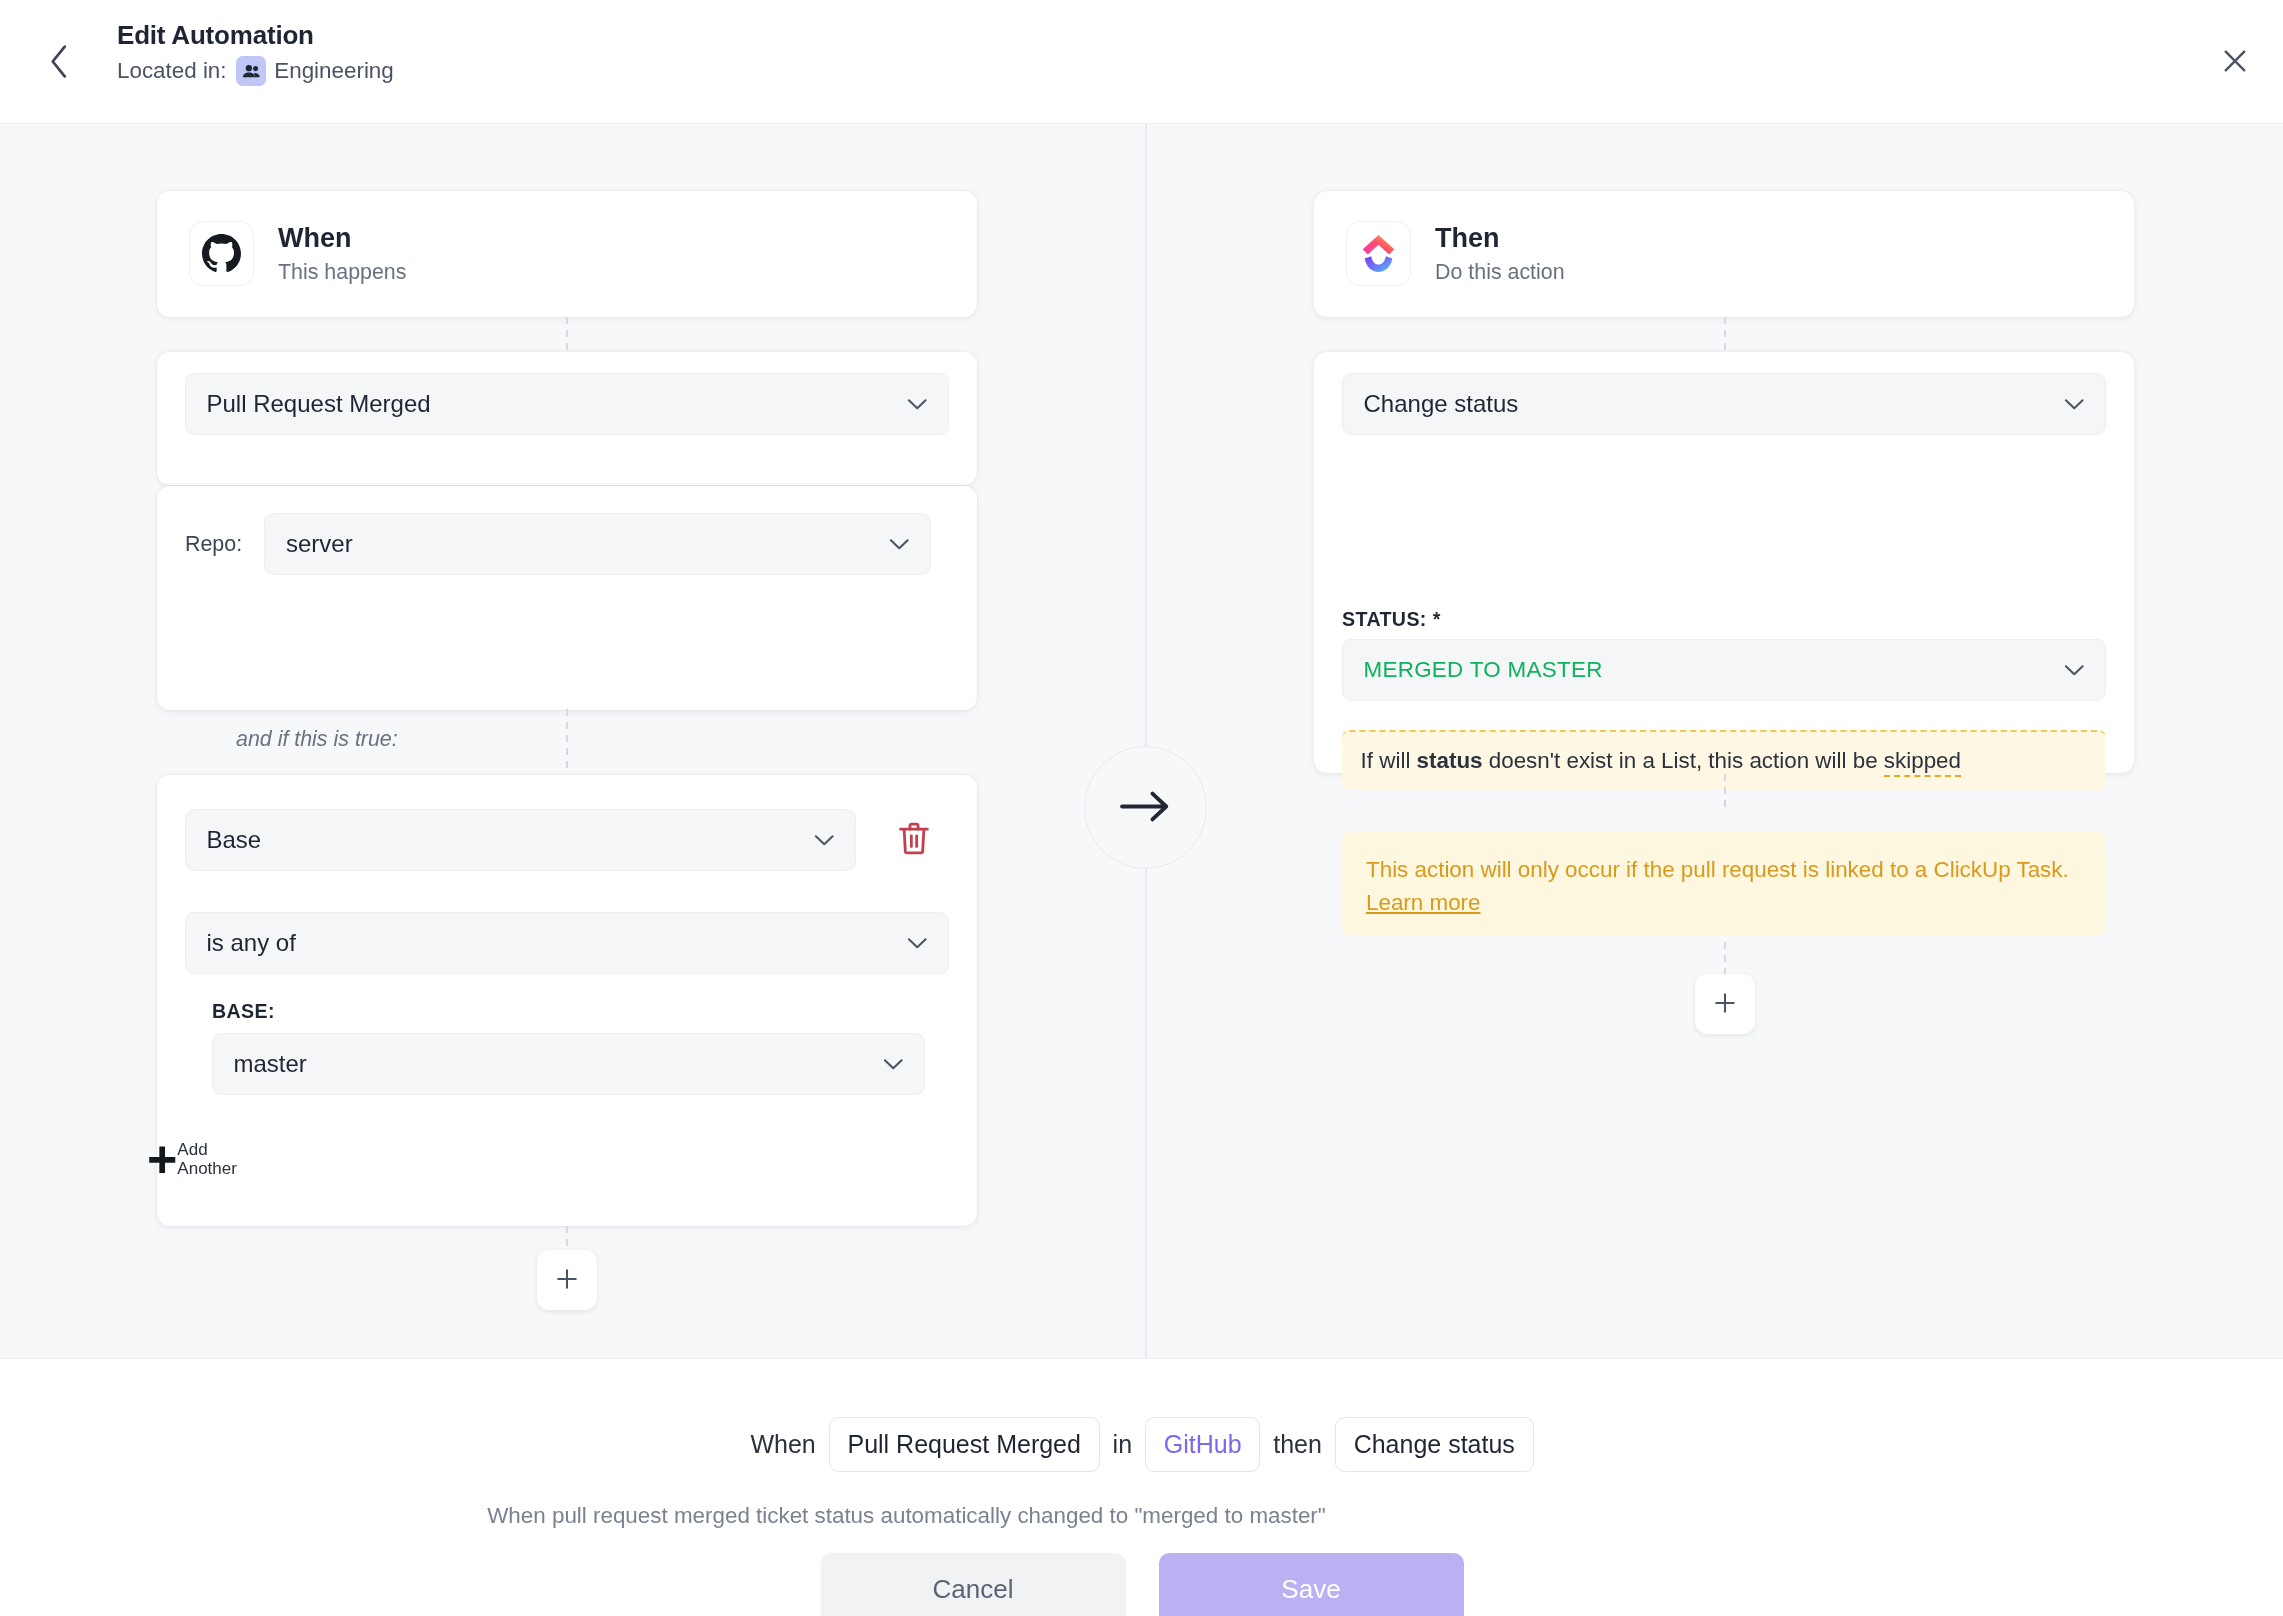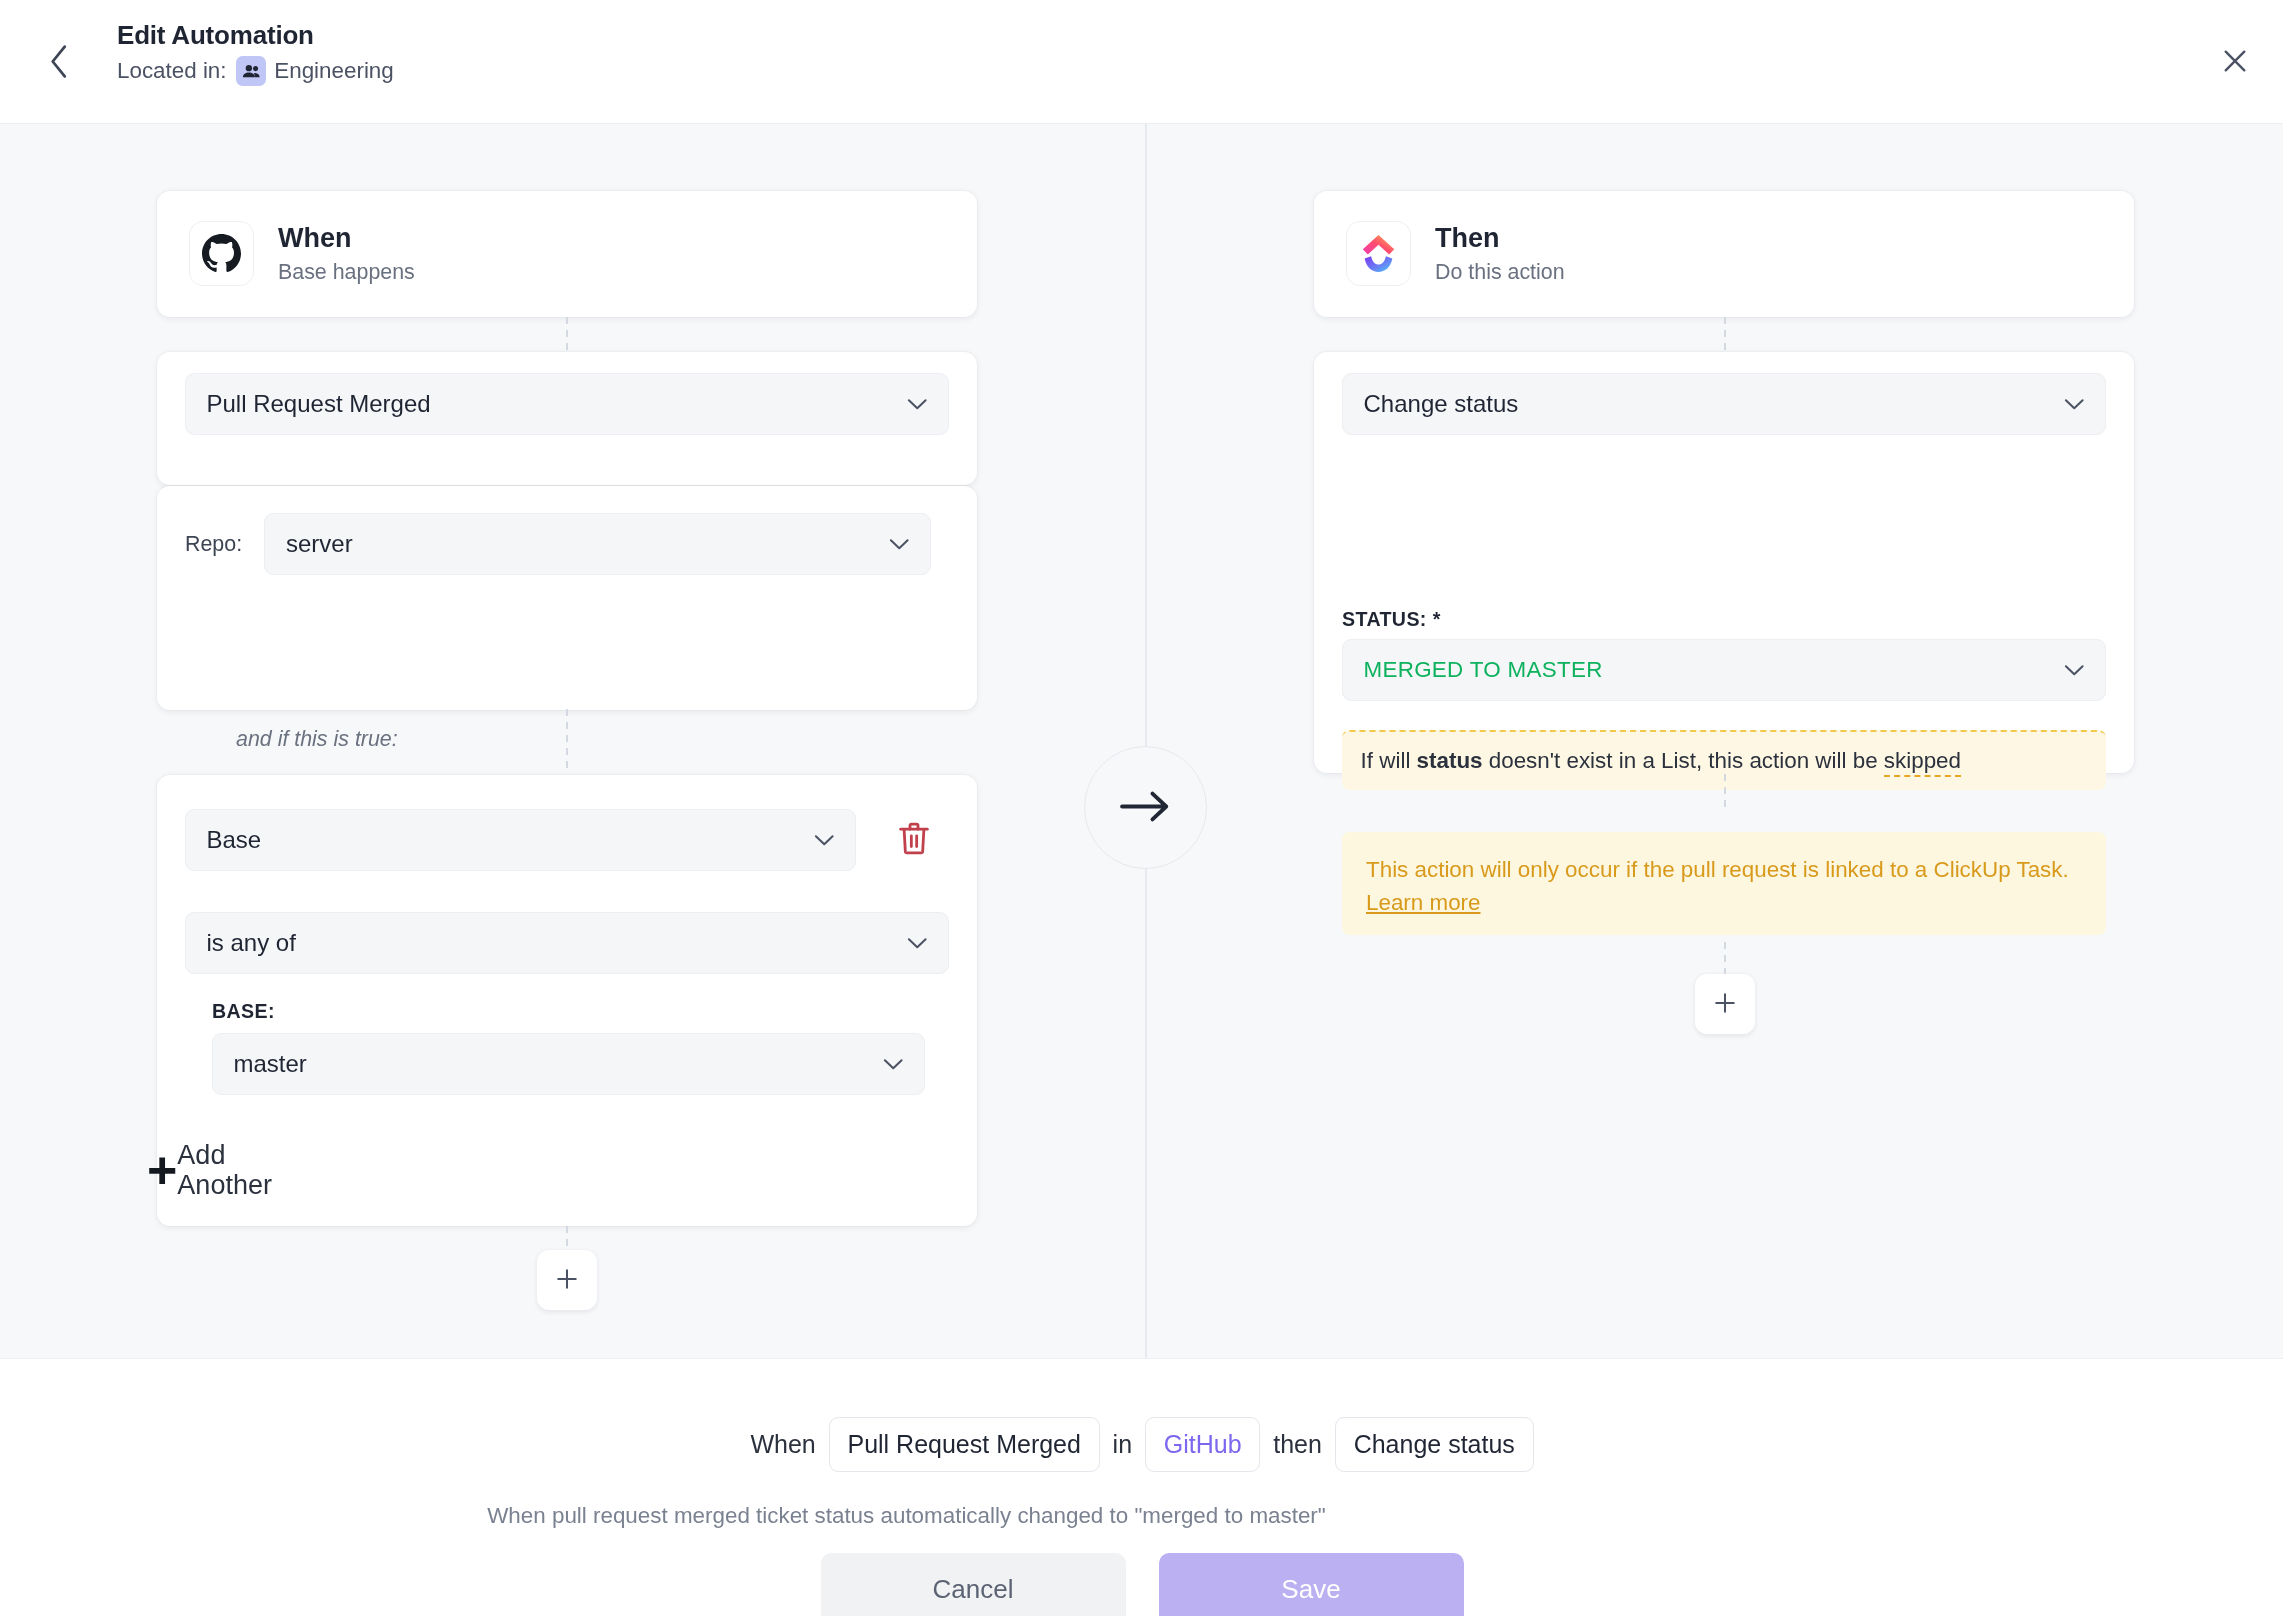--- a/index.html
+++ b/index.html
@@ -175,21 +175,21 @@
   .add-another {
     position: absolute;
     display: flex; align-items: center;
     cursor: pointer;
   }
   .add-another .plus-glyph {
     font-size: 52px; font-weight: 700; color: #14181f;
     line-height: 0.7; letter-spacing: -1.9px;
   }
   .add-another .aa-label {
-    font-size: 27px; color: #2b313d; line-height: 1.12;
+    font-size: 17px; color: #2b313d; line-height: 1.12;
     width: 93px; margin-left: 1.9px;
   }
 
   
   .footer {
     position: absolute; left: 0; top: 1358px;
     width: 2284px; height: 258px;
     background: #ffffff;
     border-top: 1.9px solid #eceef1;
   }
@@ -267,21 +267,21 @@
 
   <div class="card" style="left:157px; top:67px; width:820px; height:126px;">
     <div class="card-head">
       <div class="app-icon">
         <svg width="39" height="39" viewBox="0 0 16 16" fill="#161b22">
           <path d="M8 0C3.58 0 0 3.58 0 8c0 3.54 2.29 6.53 5.47 7.59.4.07.55-.17.55-.38 0-.19-.01-.82-.01-1.49-2.01.37-2.53-.49-2.69-.94-.09-.23-.48-.94-.82-1.13-.28-.15-.68-.52-.01-.53.63-.01 1.08.58 1.23.82.72 1.21 1.87.87 2.33.66.07-.52.28-.87.51-1.07-1.78-.2-3.64-.89-3.64-3.95 0-.87.31-1.59.82-2.15-.08-.2-.36-1.02.08-2.12 0 0 .67-.21 2.2.82.64-.18 1.32-.27 2-.27s1.36.09 2 .27c1.53-1.04 2.2-.82 2.2-.82.44 1.1.16 1.92.08 2.12.51.56.82 1.27.82 2.15 0 3.07-1.87 3.75-3.65 3.95.29.25.54.73.54 1.48 0 1.07-.01 1.93-.01 2.2 0 .21.15.46.55.38A8.01 8.01 0 0016 8c0-4.42-3.58-8-8-8z"></path>
         </svg>
       </div>
       <div>
         <div class="card-head-title">When</div>
-        <div class="card-head-sub">Base happens</div>
+        <div class="card-head-sub">This happens</div>
       </div>
     </div>
   </div>
 
   <div class="dash-v" style="left:566px; top:193px; height:63px;"></div>
 
   <div class="card" style="left:157px; top:228px; width:820px; height:133px;"></div>
   <div class="sel" style="position:absolute; left:185px; top:249px; width:764px; height:62px;">
     <span class="val">Pull Request Merged</span>
     <span class="chev">

